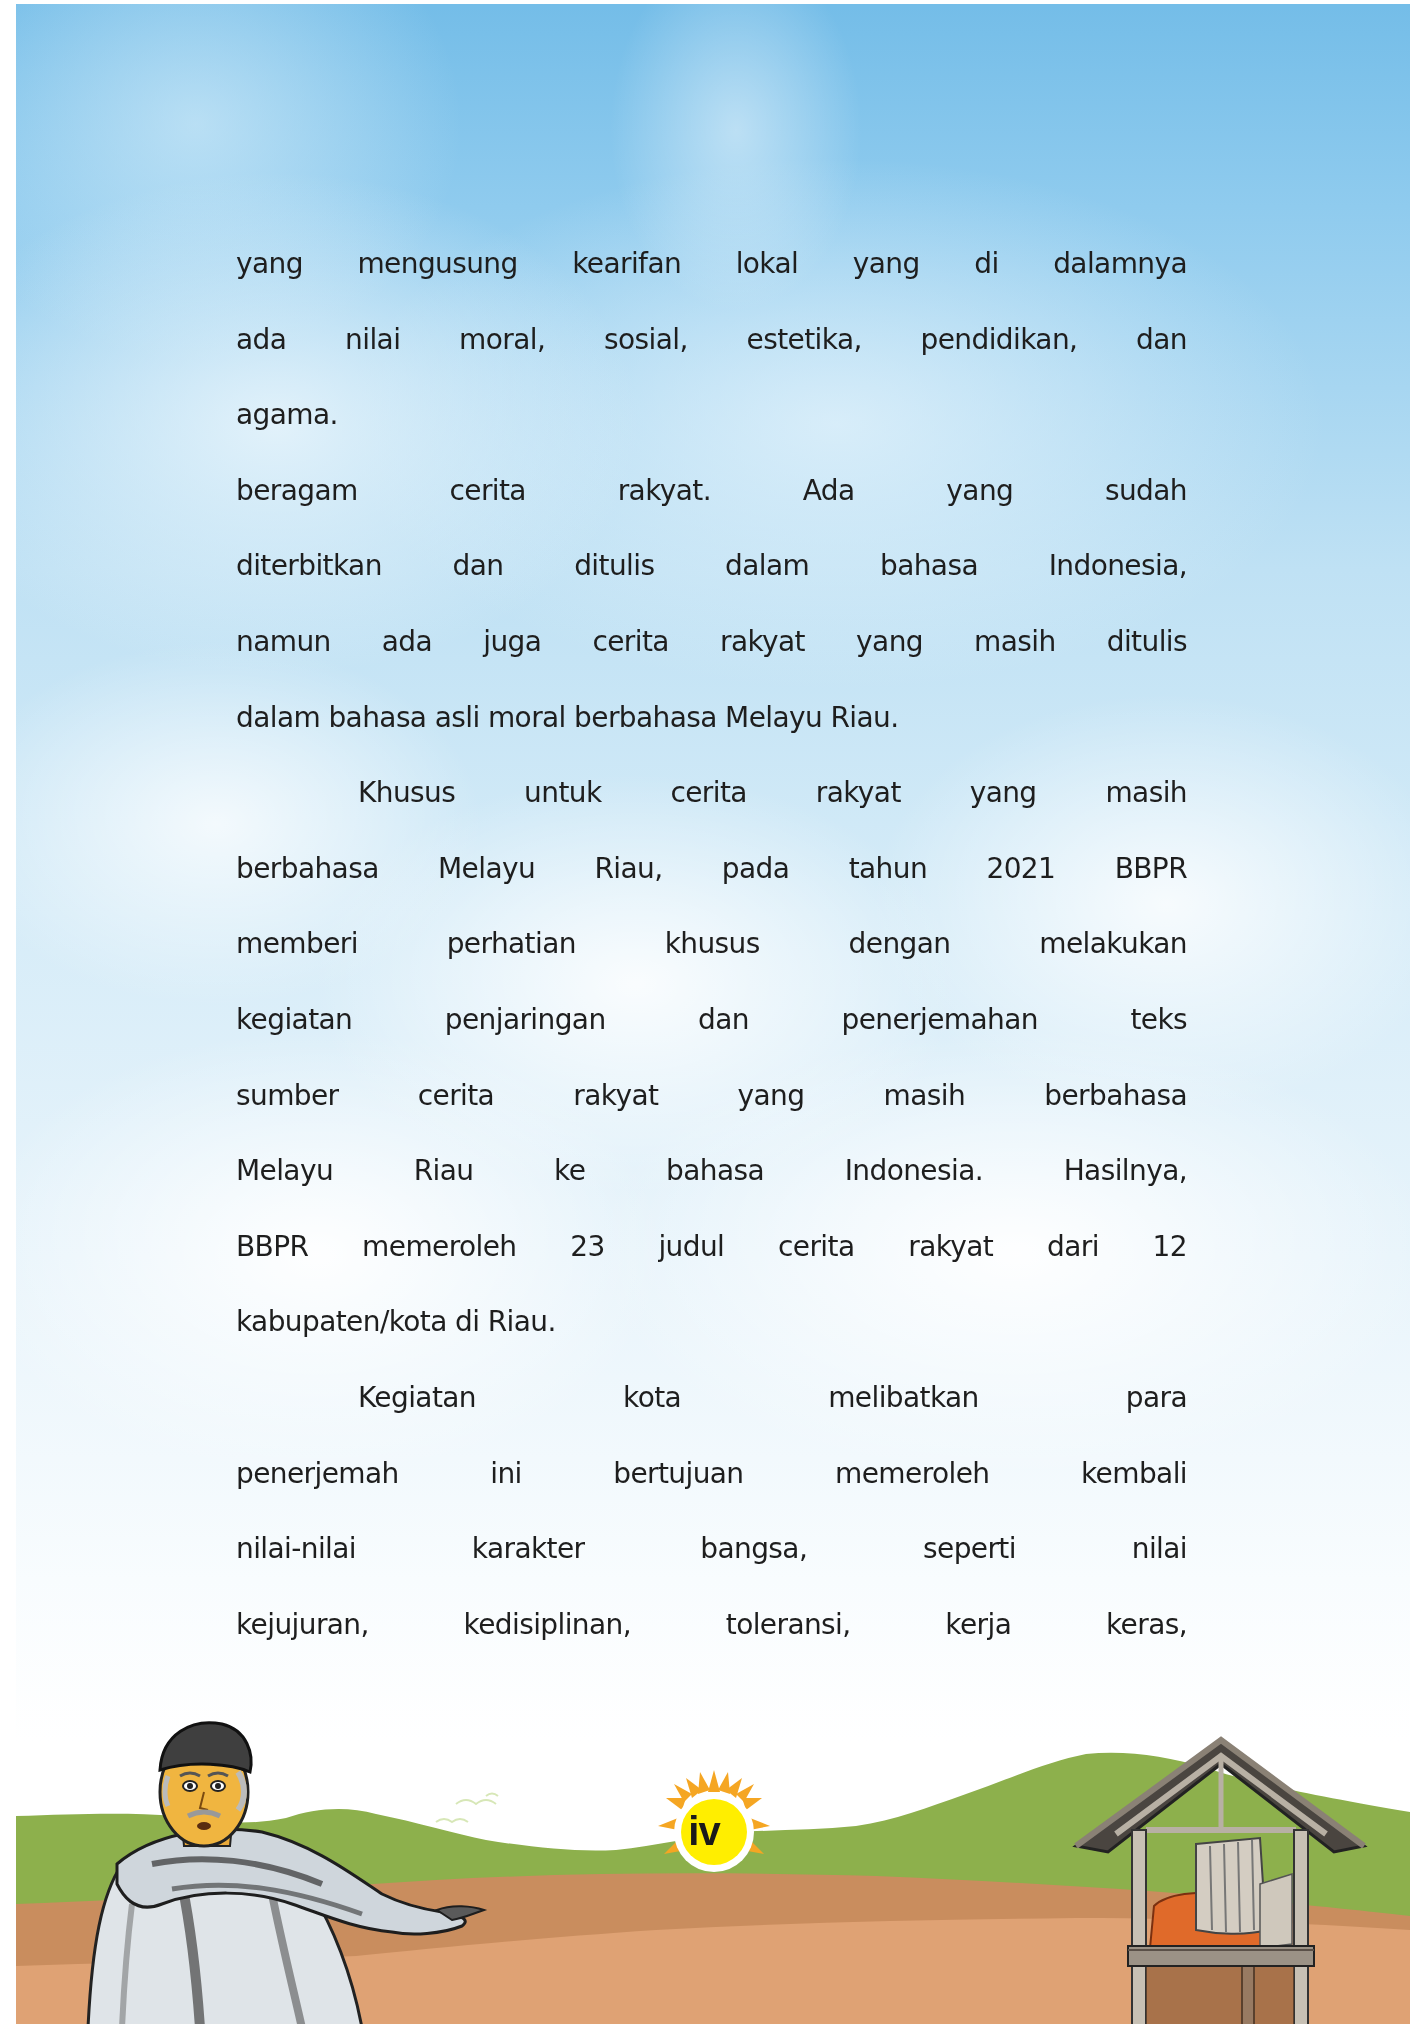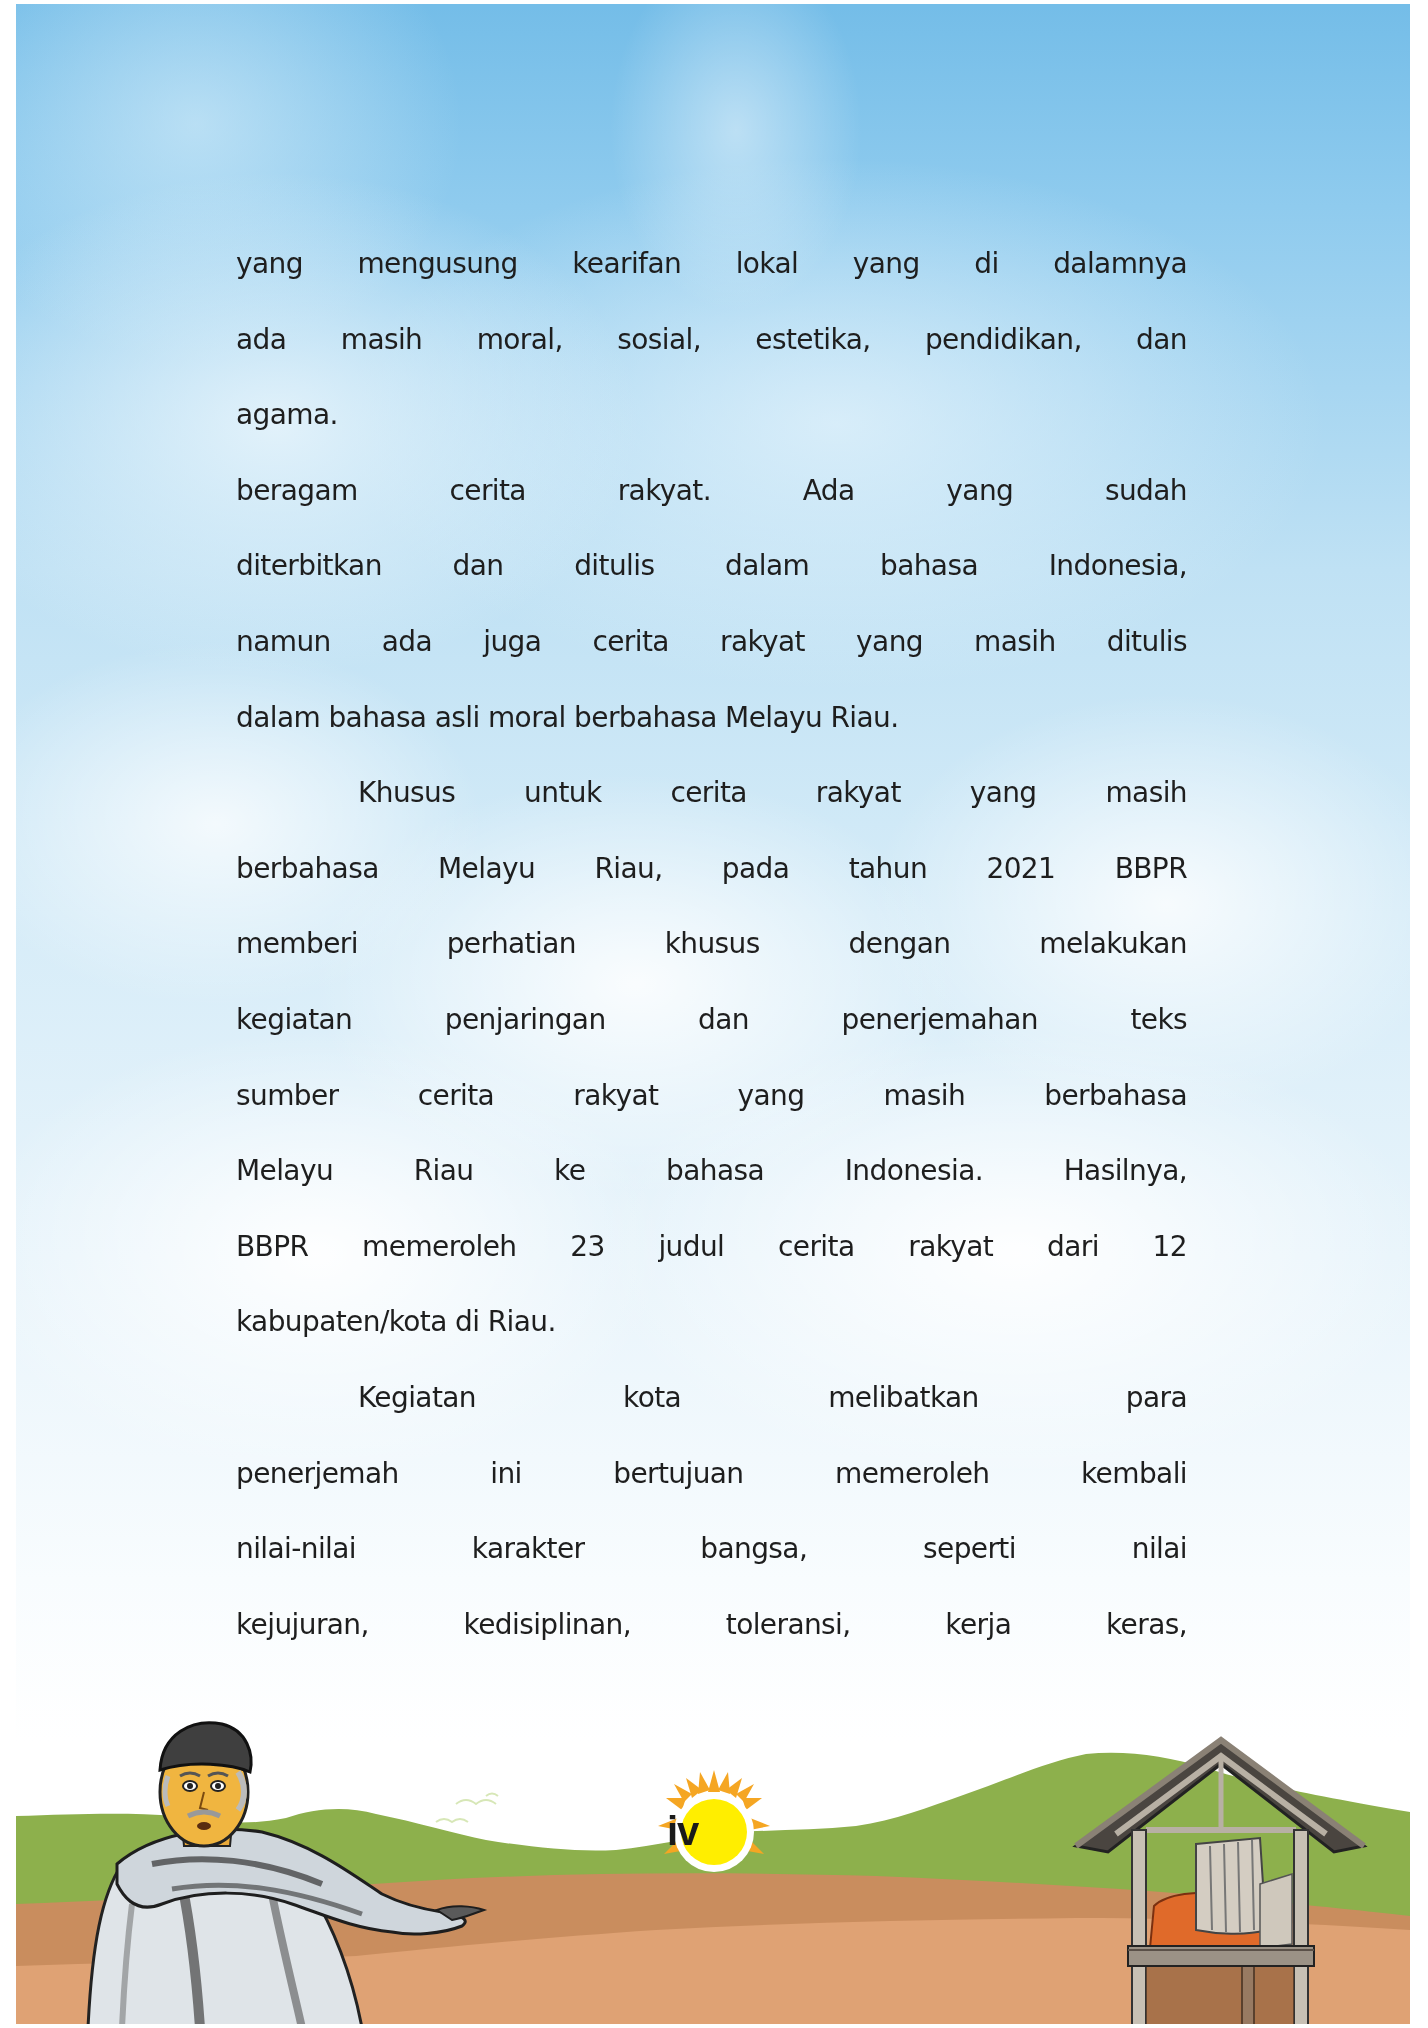--- a/index.html
+++ b/index.html
@@ -94,21 +94,21 @@
       position: absolute;
       left: 651px;
       top: 1797px;
       width: 74px;
       height: 60px;
       font-family: "Liberation Sans", sans-serif;
       font-weight: bold;
       font-size: 40px;
       line-height: 60px;
       color: #1a1a1a;
-      text-align: left;
+      text-align: center;
       letter-spacing: -1px;
     }
     .figure-man {
       position: absolute;
       left: 16px;
       top: 1710px;
       width: 520px;
       height: 314px;
     }
     .figure-hut {
@@ -120,21 +120,21 @@
     }
   </style>
 </head>
 <body>
 
 <div class="page">
   <div class="sky-streak"></div>
 
   <div class="text-block">
     <span class="line">yang mengusung kearifan lokal yang di dalamnya</span>
-    <span class="line">ada masih moral, sosial, estetika, pendidikan, dan</span>
+    <span class="line">ada nilai moral, sosial, estetika, pendidikan, dan</span>
     <span class="line last">agama.</span>
     <span class="line">beragam cerita rakyat. Ada yang sudah</span>
     <span class="line">diterbitkan dan ditulis dalam bahasa Indonesia,</span>
     <span class="line">namun ada juga cerita rakyat yang masih ditulis</span>
     <span class="line last">dalam bahasa asli moral berbahasa Melayu Riau.</span>
     <span class="line indent">Khusus untuk cerita rakyat yang masih</span>
     <span class="line">berbahasa Melayu Riau, pada tahun 2021 BBPR</span>
     <span class="line">memberi perhatian khusus dengan melakukan</span>
     <span class="line">kegiatan penjaringan dan penerjemahan teks</span>
     <span class="line">sumber cerita rakyat yang masih berbahasa</span>

